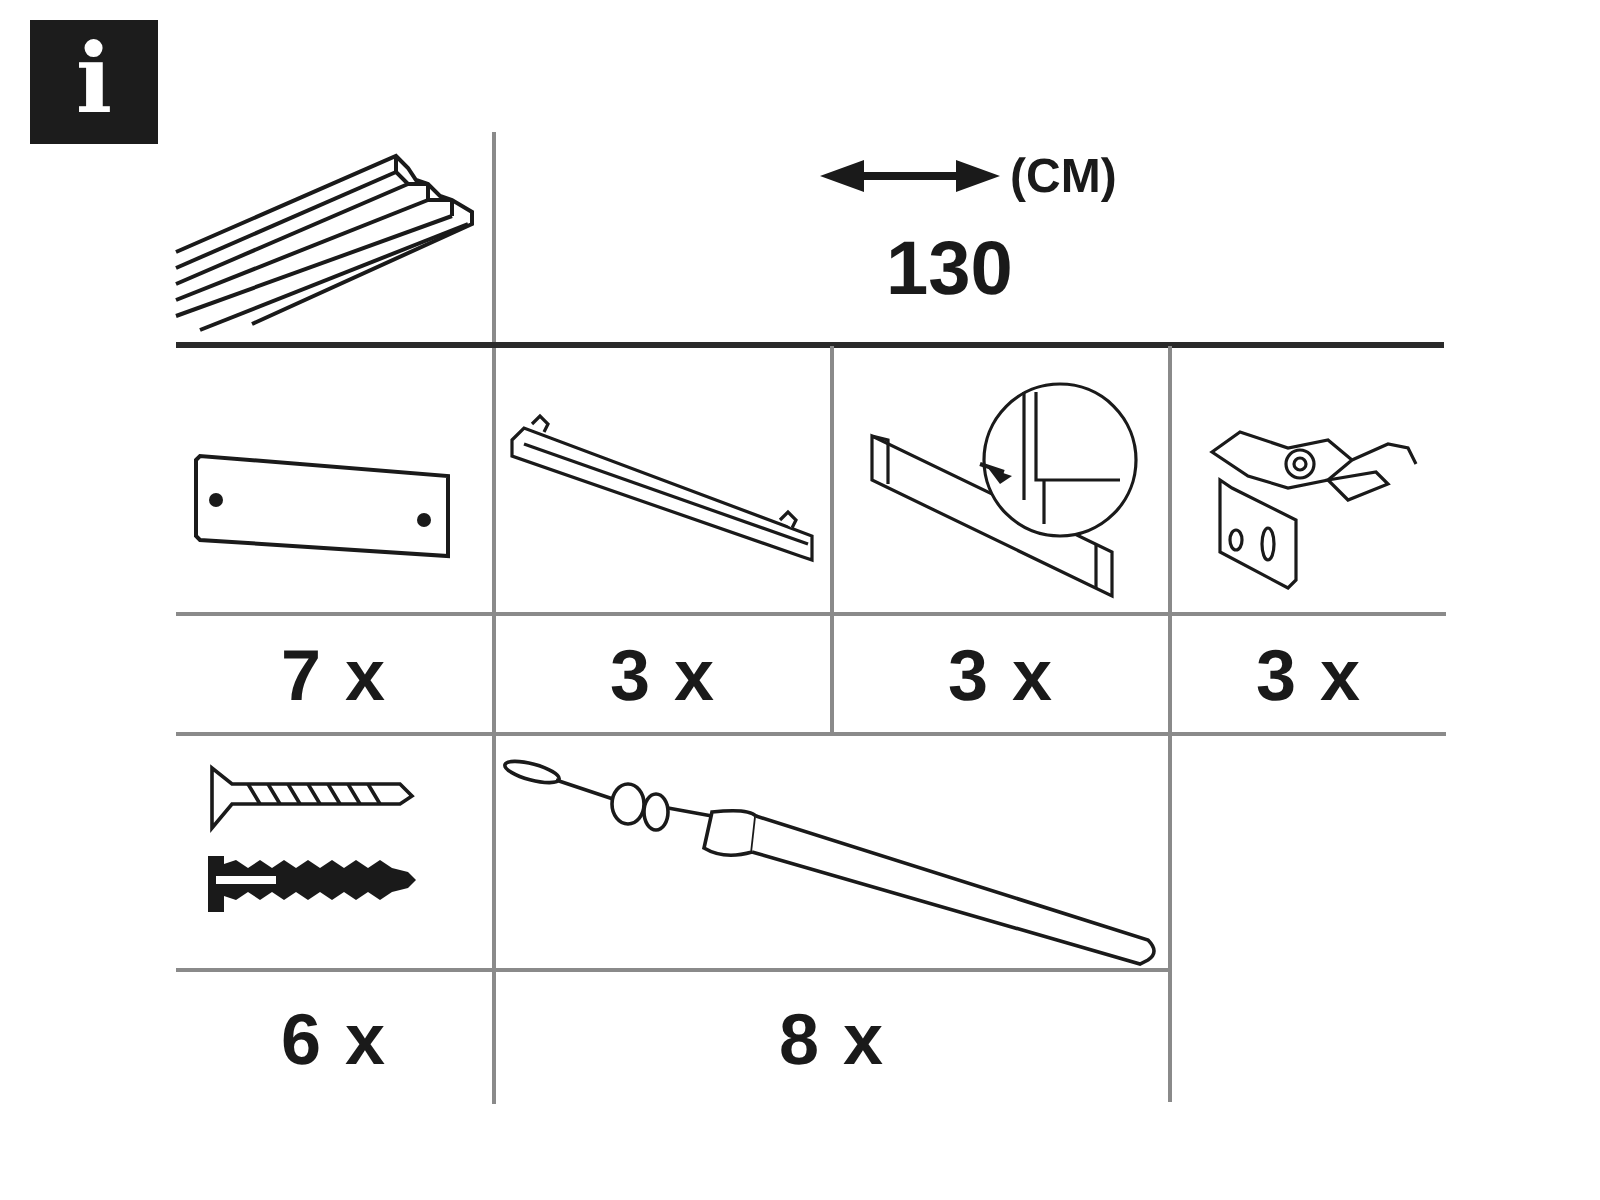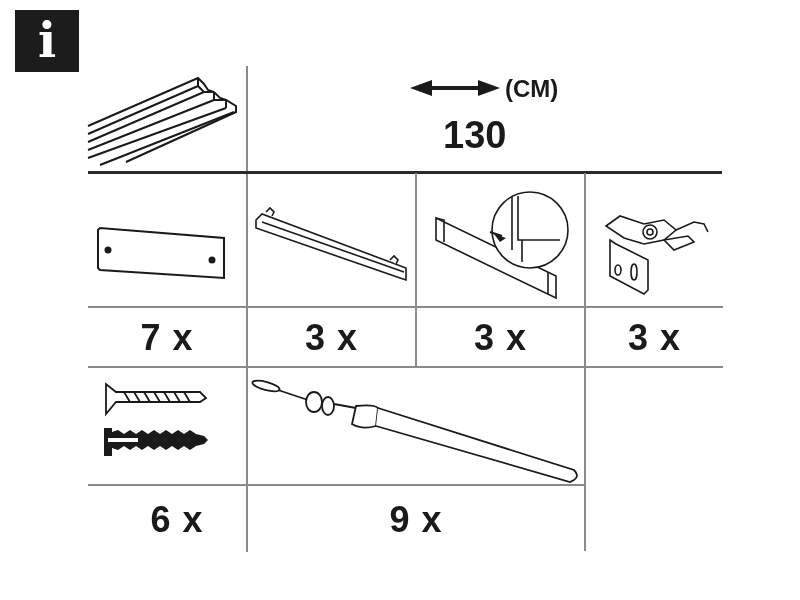--- a/index.html
+++ b/index.html
@@ -109,14 +109,14 @@
     <ellipse cx="14" cy="6" rx="14" ry="4" transform="rotate(15 14 6)"></ellipse>
     <path d="M26 10 L56 20"></path>
     <ellipse cx="62" cy="22" rx="8" ry="10"></ellipse>
     <ellipse cx="76" cy="26" rx="6" ry="9"></ellipse>
     <path d="M82 24 L104 28"></path>
     <path d="M104 26 Q122 24 126 28 L124 46 Q110 50 100 44 Z"></path>
     <path d="M126 28 L322 90 Q328 96 322 100 L318 102 L124 46"></path>
   </g>
 </svg>
 
-<div class="qty" style="left:98px; top:500px; width:158px;">6 x</div>
-<div class="qty" style="left:248px; top:500px; width:336px;">9 x</div>
+<div class="qty" style="left:88px; top:500px; width:158px;">6 x</div>
+<div class="qty" style="left:248px; top:500px; width:336px;">8 x</div>
 
 </body></html>

